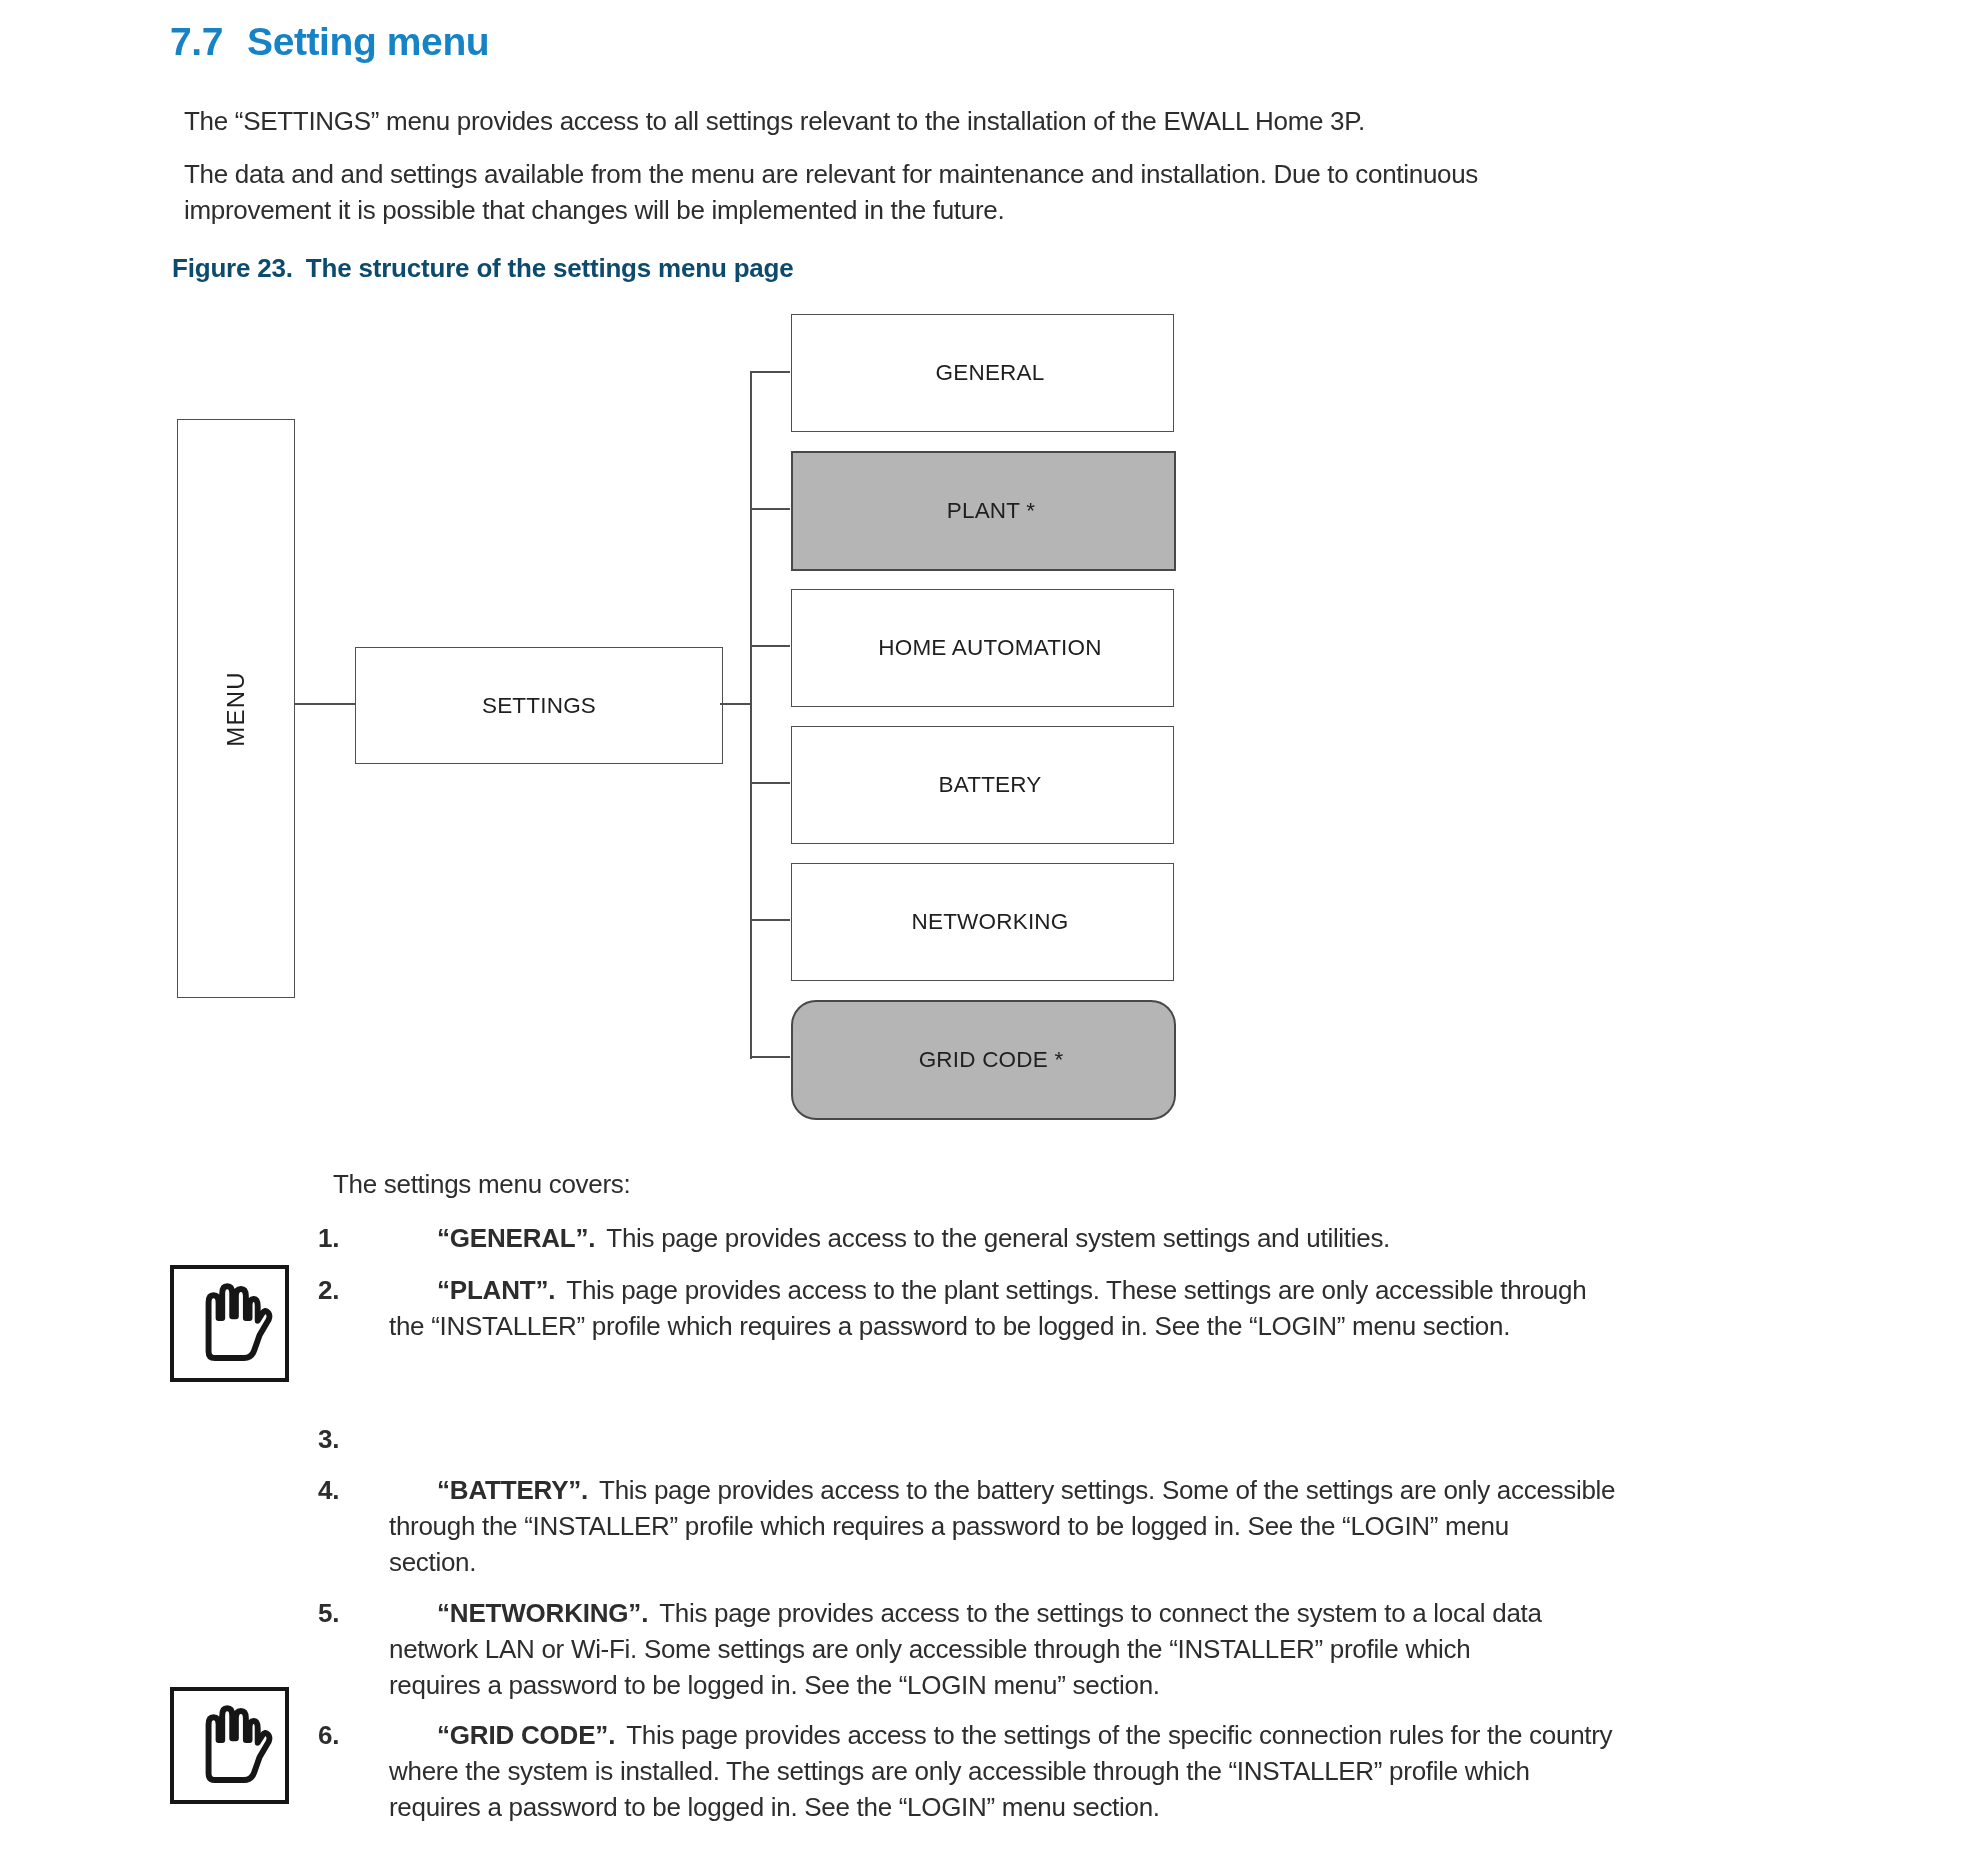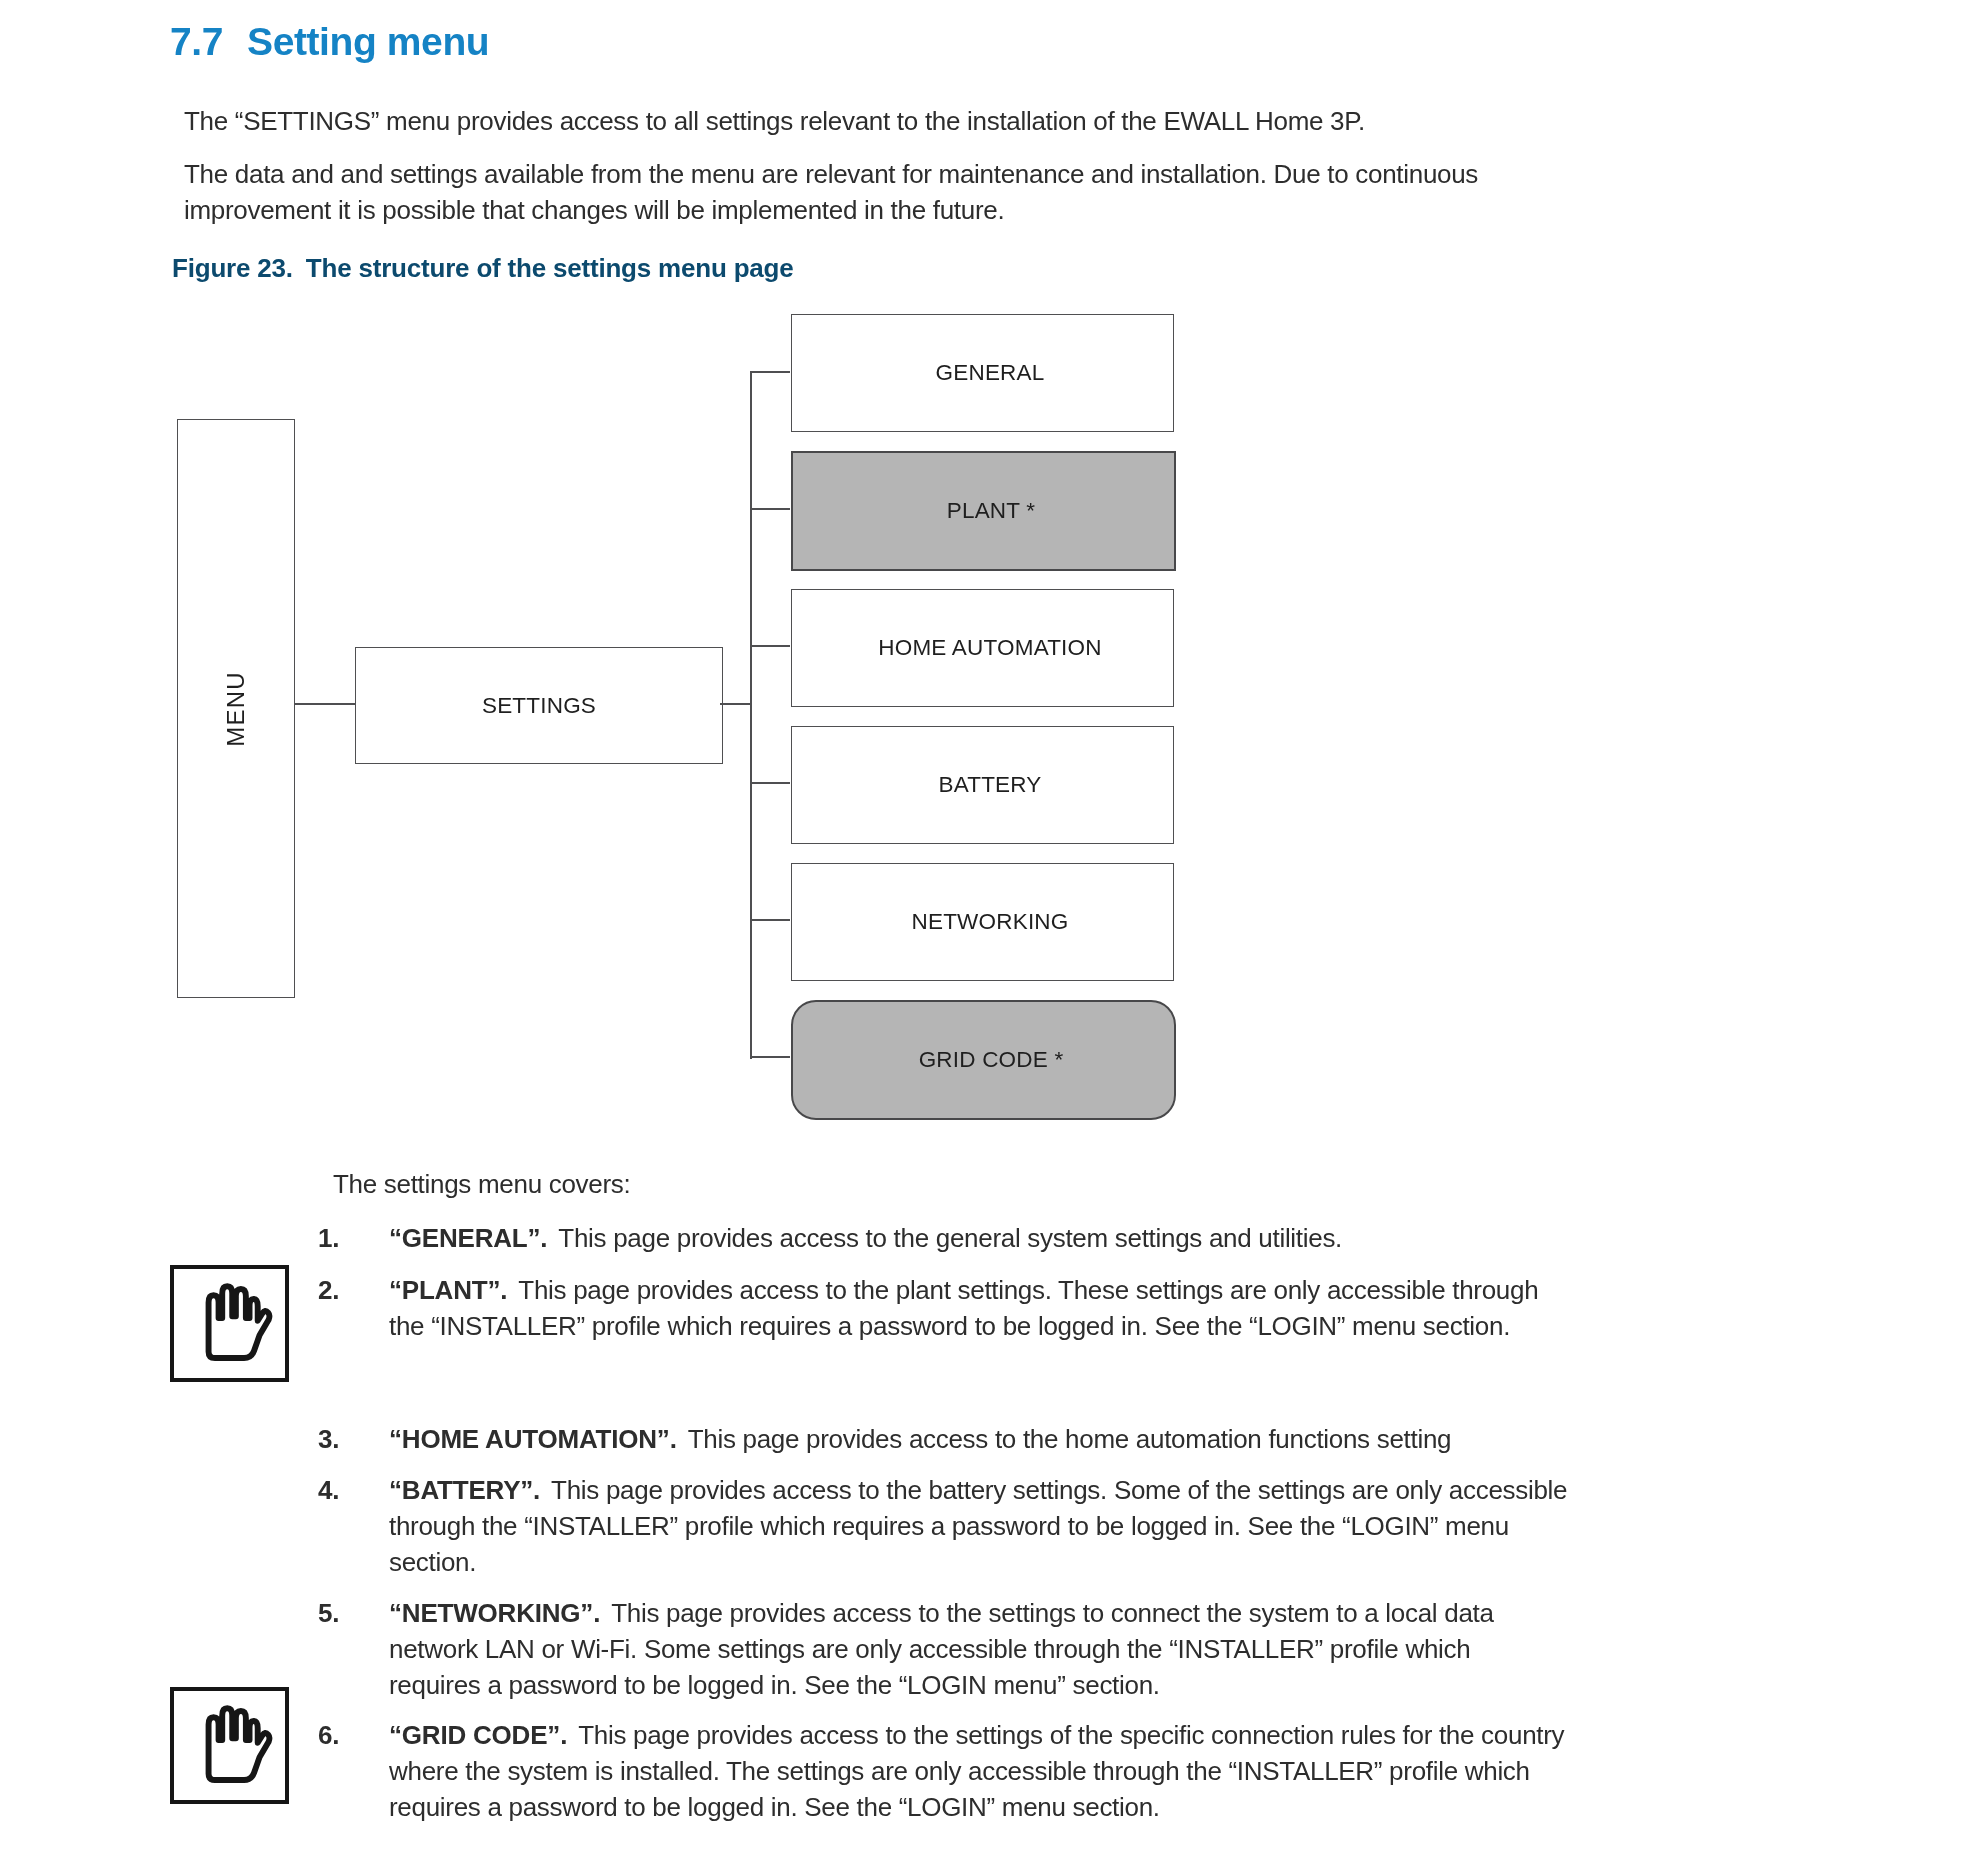--- a/index.html
+++ b/index.html
@@ -49,21 +49,21 @@
   .child4{top:863px;}
   .child5{top:1000px;border-radius:25px;}
   .cline{position:absolute;background:#4f4f51;}
 
   
   .intro{left:321px;top:1166px;}
   .list{left:318px;top:1220px;}
   .item{display:flex;margin-bottom:15.5px;}
   .item .inum{width:71px;font-weight:700;font-size:26px;line-height:36px;letter-spacing:-0.2px;}
   .item .itext{font-size:26px;line-height:36px;letter-spacing:-0.3px;}
-  .item .lead{font-weight:700;letter-spacing:-0.2px;margin-right:11px;}
+  .item .lead{font-weight:700;letter-spacing:-0.2px;margin-right:11px;margin-left:48px;}
   .item.gap-after-2{margin-bottom:77px;}
   .item.gap-small{margin-bottom:14.7px;}
 
   
   .note-icon{
     position:absolute;left:170px;width:111px;height:109px;
     border:4.6px solid #161616;background:#ffffff;
     display:flex;align-items:center;justify-content:center;
   }
   .note-icon.first{top:1265px;}
@@ -138,23 +138,20 @@
   <div class="item gap-after-2">
     <div class="inum">2.</div>
     <div class="itext">
       <div class="nowrap"><span class="lead">“PLANT”.</span><span>This page provides access to the plant settings. These settings are only accessible through</span></div>
       <div class="nowrap">the “INSTALLER” profile which requires a password to be logged in. See the “LOGIN” menu section.</div>
     </div>
   </div>
 
   <div class="item">
     <div class="inum">3.</div>
-    <div class="itext">
-      <div class="nowrap"><span class="lead">“HOME AUTOMATION”.</span><span>This page provides access to the home automation functions setting</span></div>
-    </div>
   </div>
 
   <div class="item gap-small">
     <div class="inum">4.</div>
     <div class="itext">
       <div class="nowrap"><span class="lead">“BATTERY”.</span><span>This page provides access to the battery settings. Some of the settings are only accessible</span></div>
       <div class="nowrap">through the “INSTALLER” profile which requires a password to be logged in. See the “LOGIN” menu</div>
       <div class="nowrap">section.</div>
     </div>
   </div>

